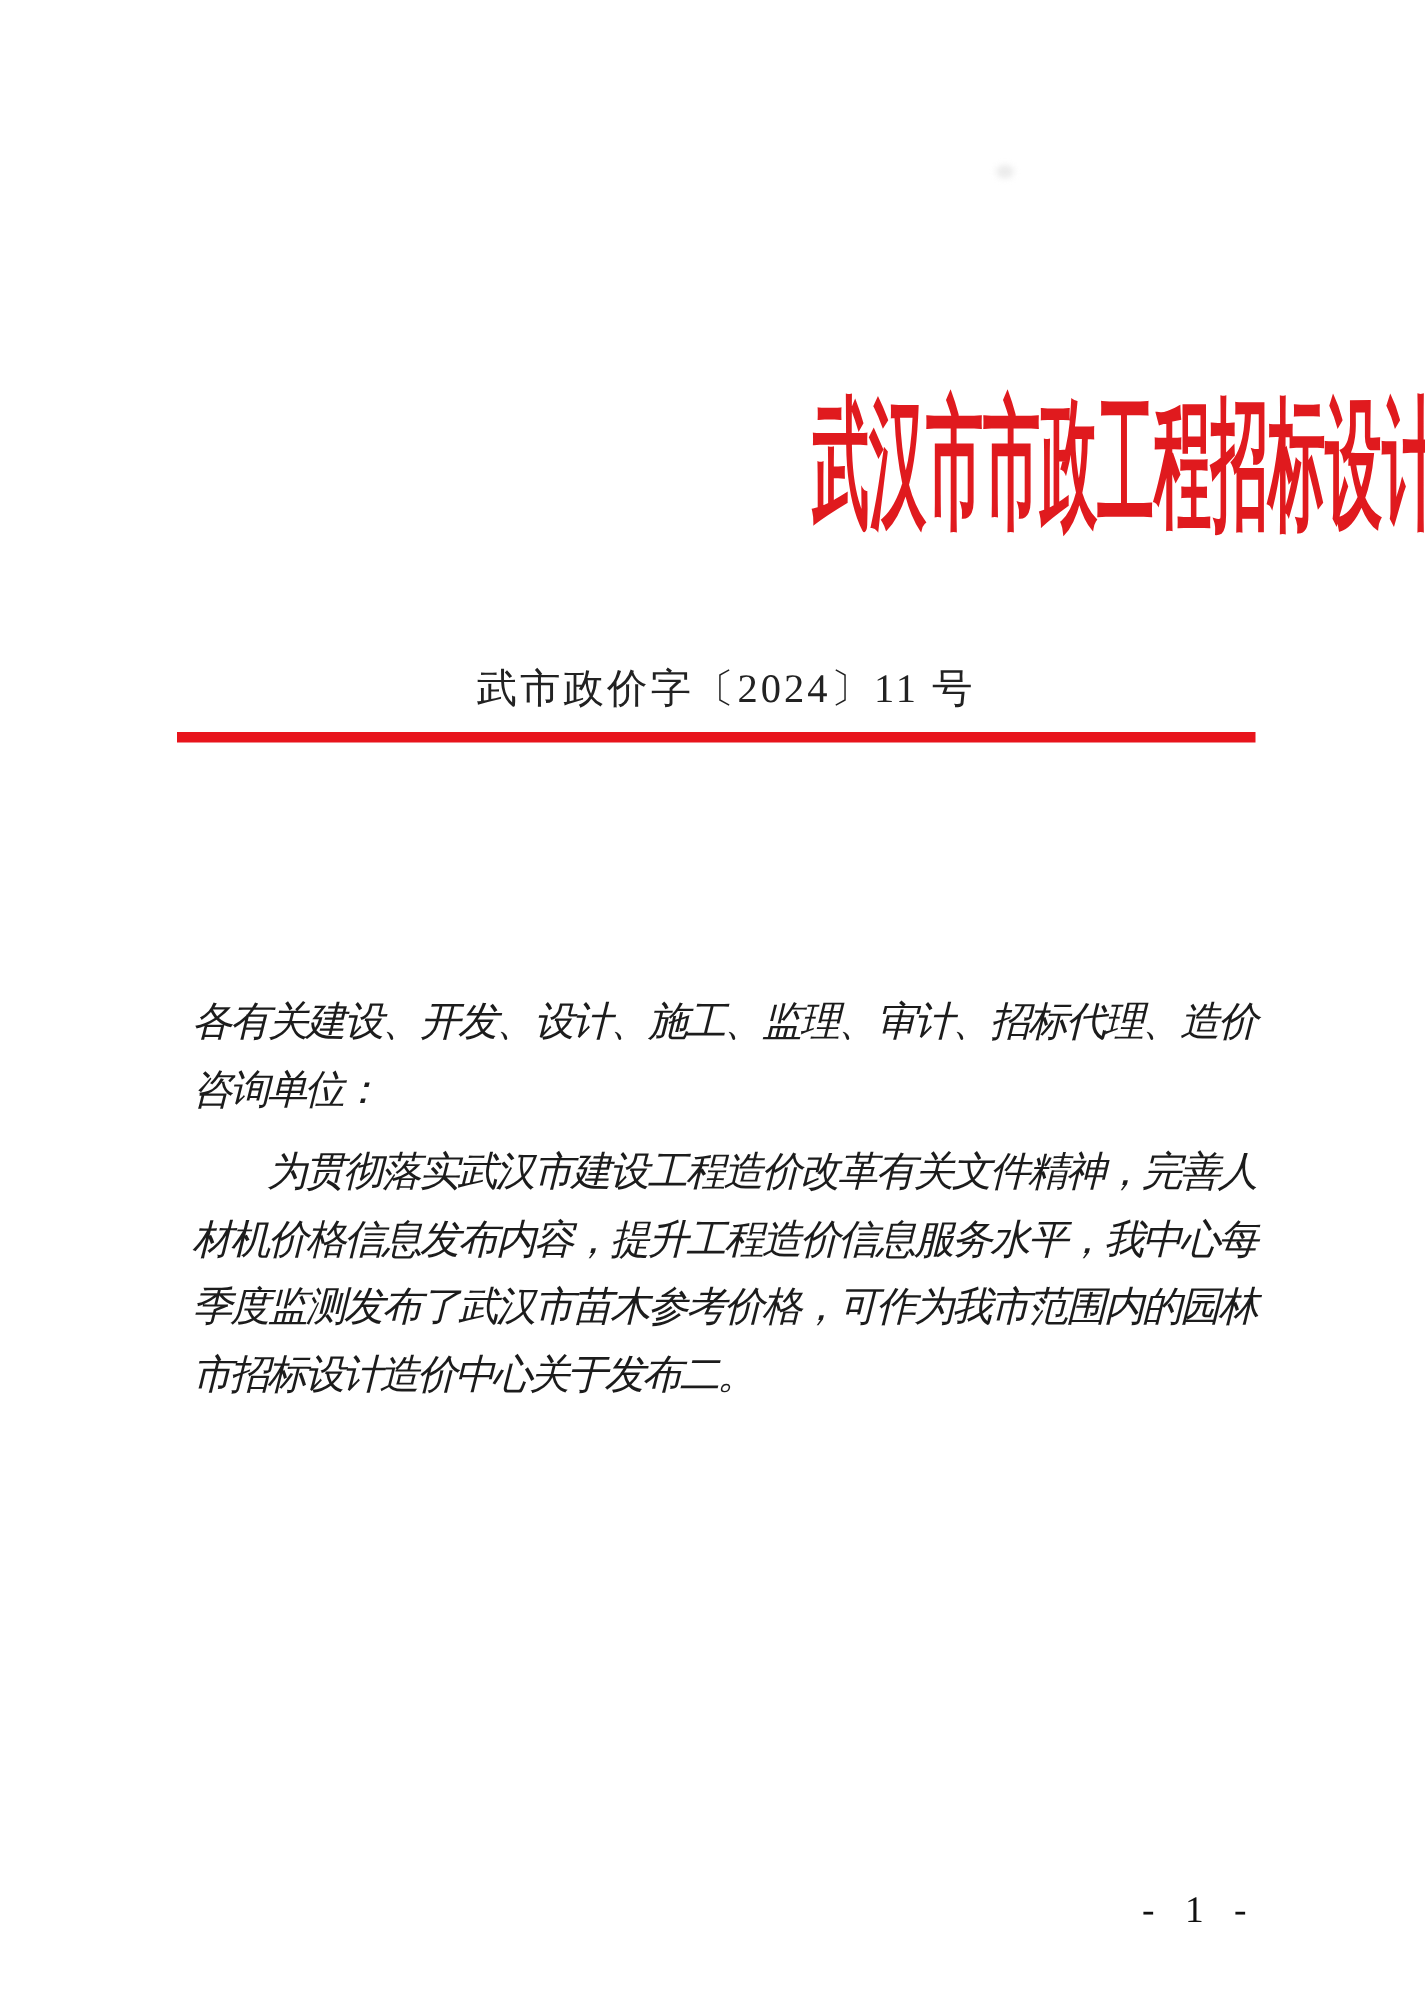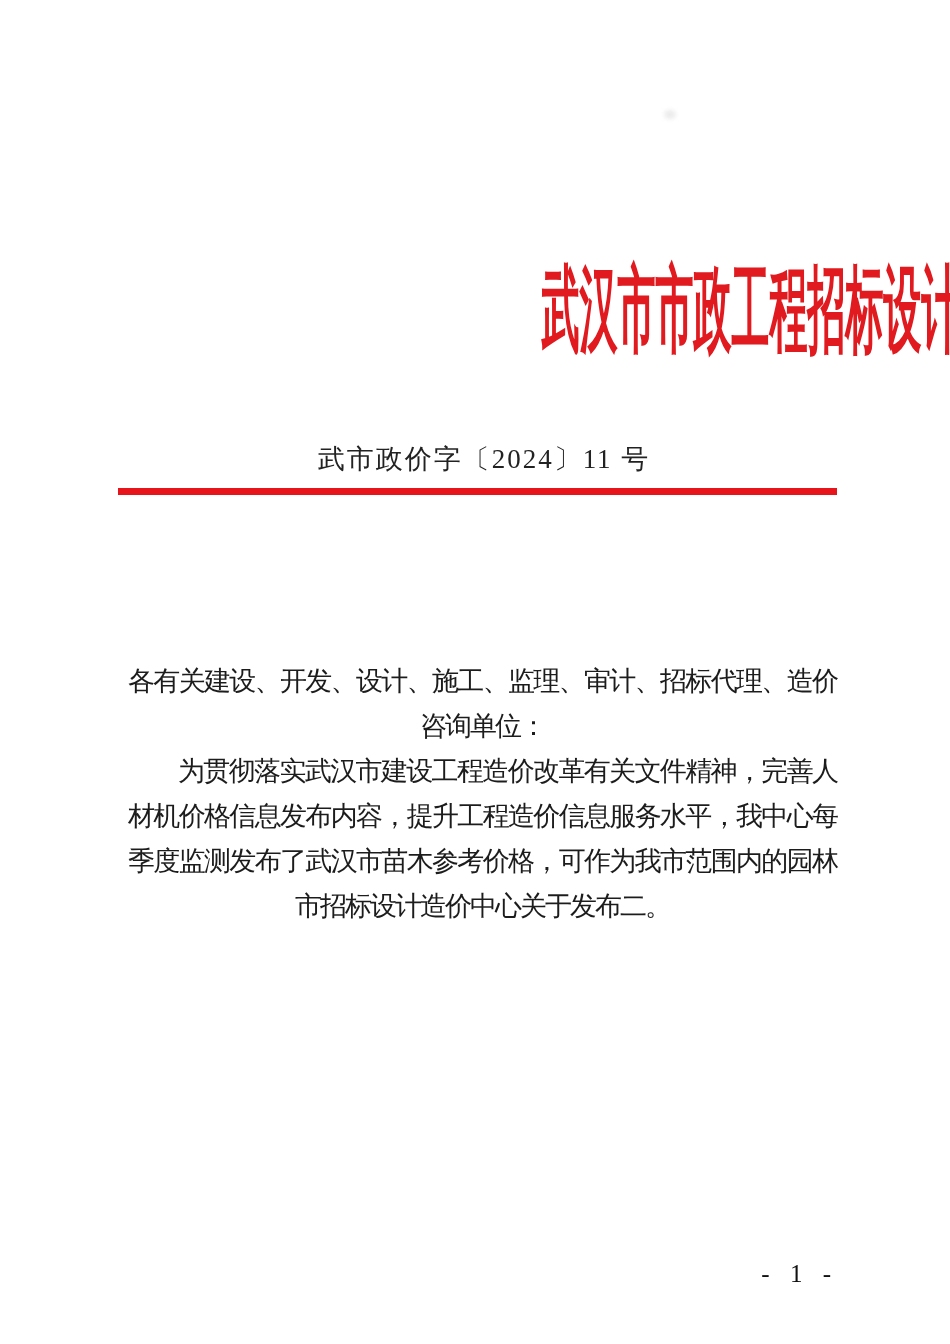--- a/index.html
+++ b/index.html
@@ -89,35 +89,36 @@
 
   
   .body-block {
     position: absolute;
     left: 128px;
     top: 659px;
     width: 709px;
     font-size: 27px;
     color: #1c1c1c;
     letter-spacing: -2px;
+    font-style: italic;
   }
   .body-line {
     height: 45px;
     line-height: 45px;
     white-space: nowrap;
-    text-align: center;
   }
   .body-line.j {
     white-space: normal;
     text-align: justify;
     text-align-last: justify;
     text-justify: inter-character;
   }
   .body-line.indent {
     text-indent: 50px;
+    margin-top: 10px;
   }
 
   
   .page-number {
     position: absolute;
     top: 1260px;
     right: 114px;
     font-size: 25px;
     color: #111111;
     letter-spacing: 5px;

